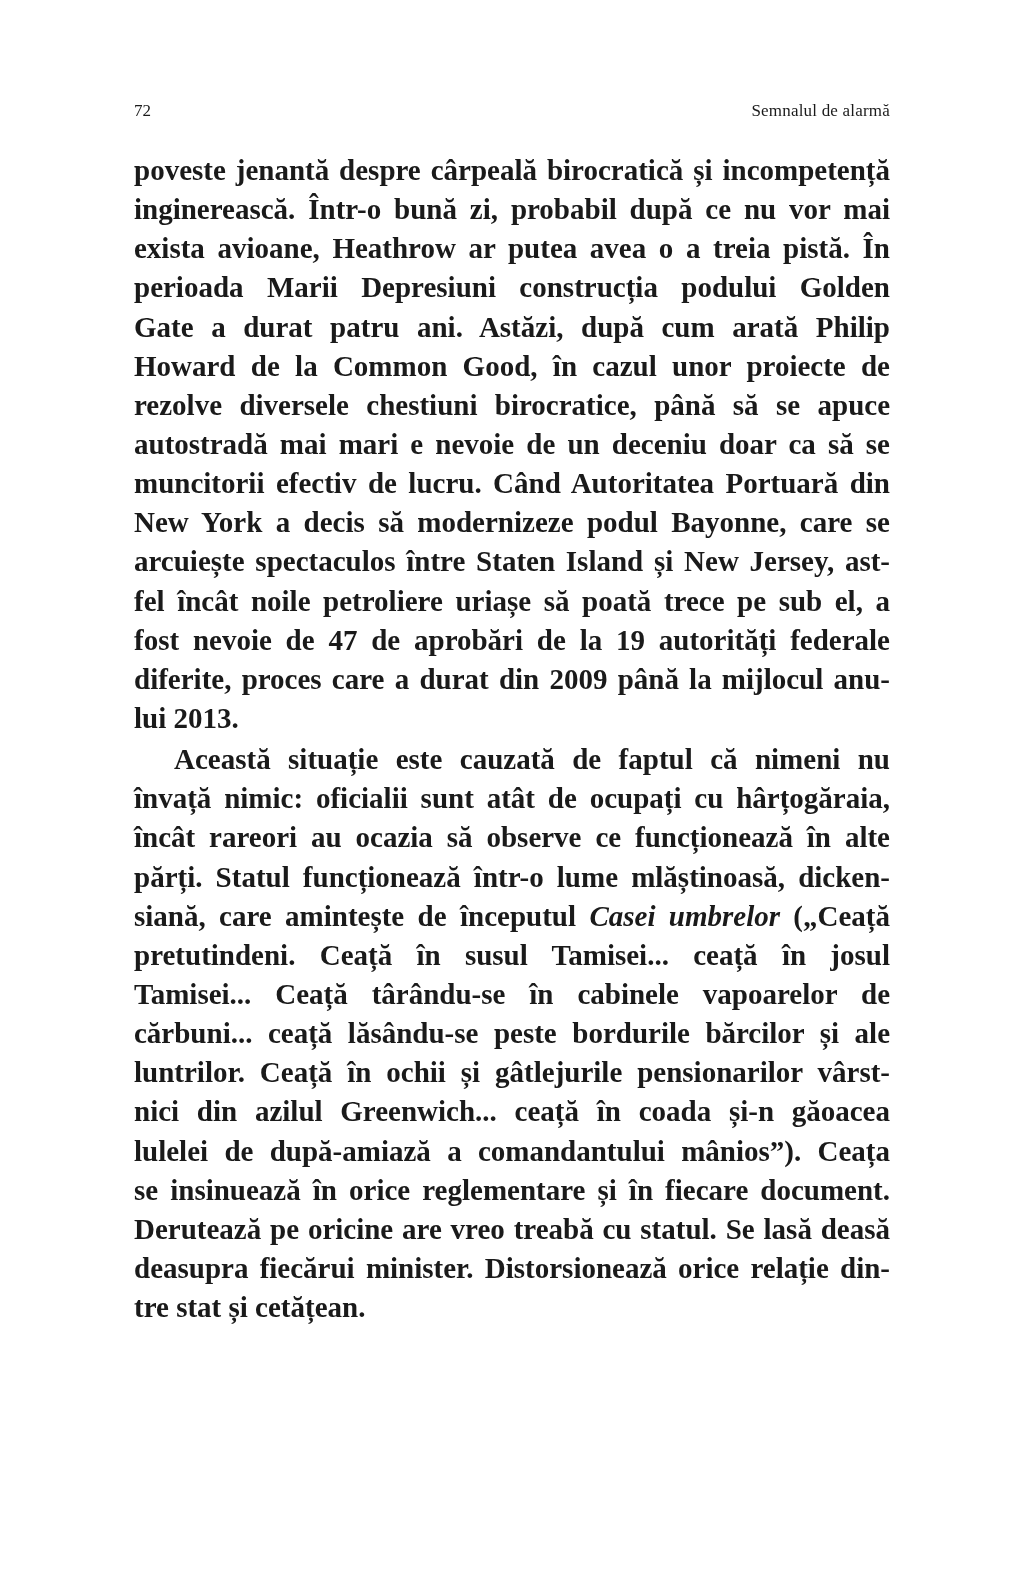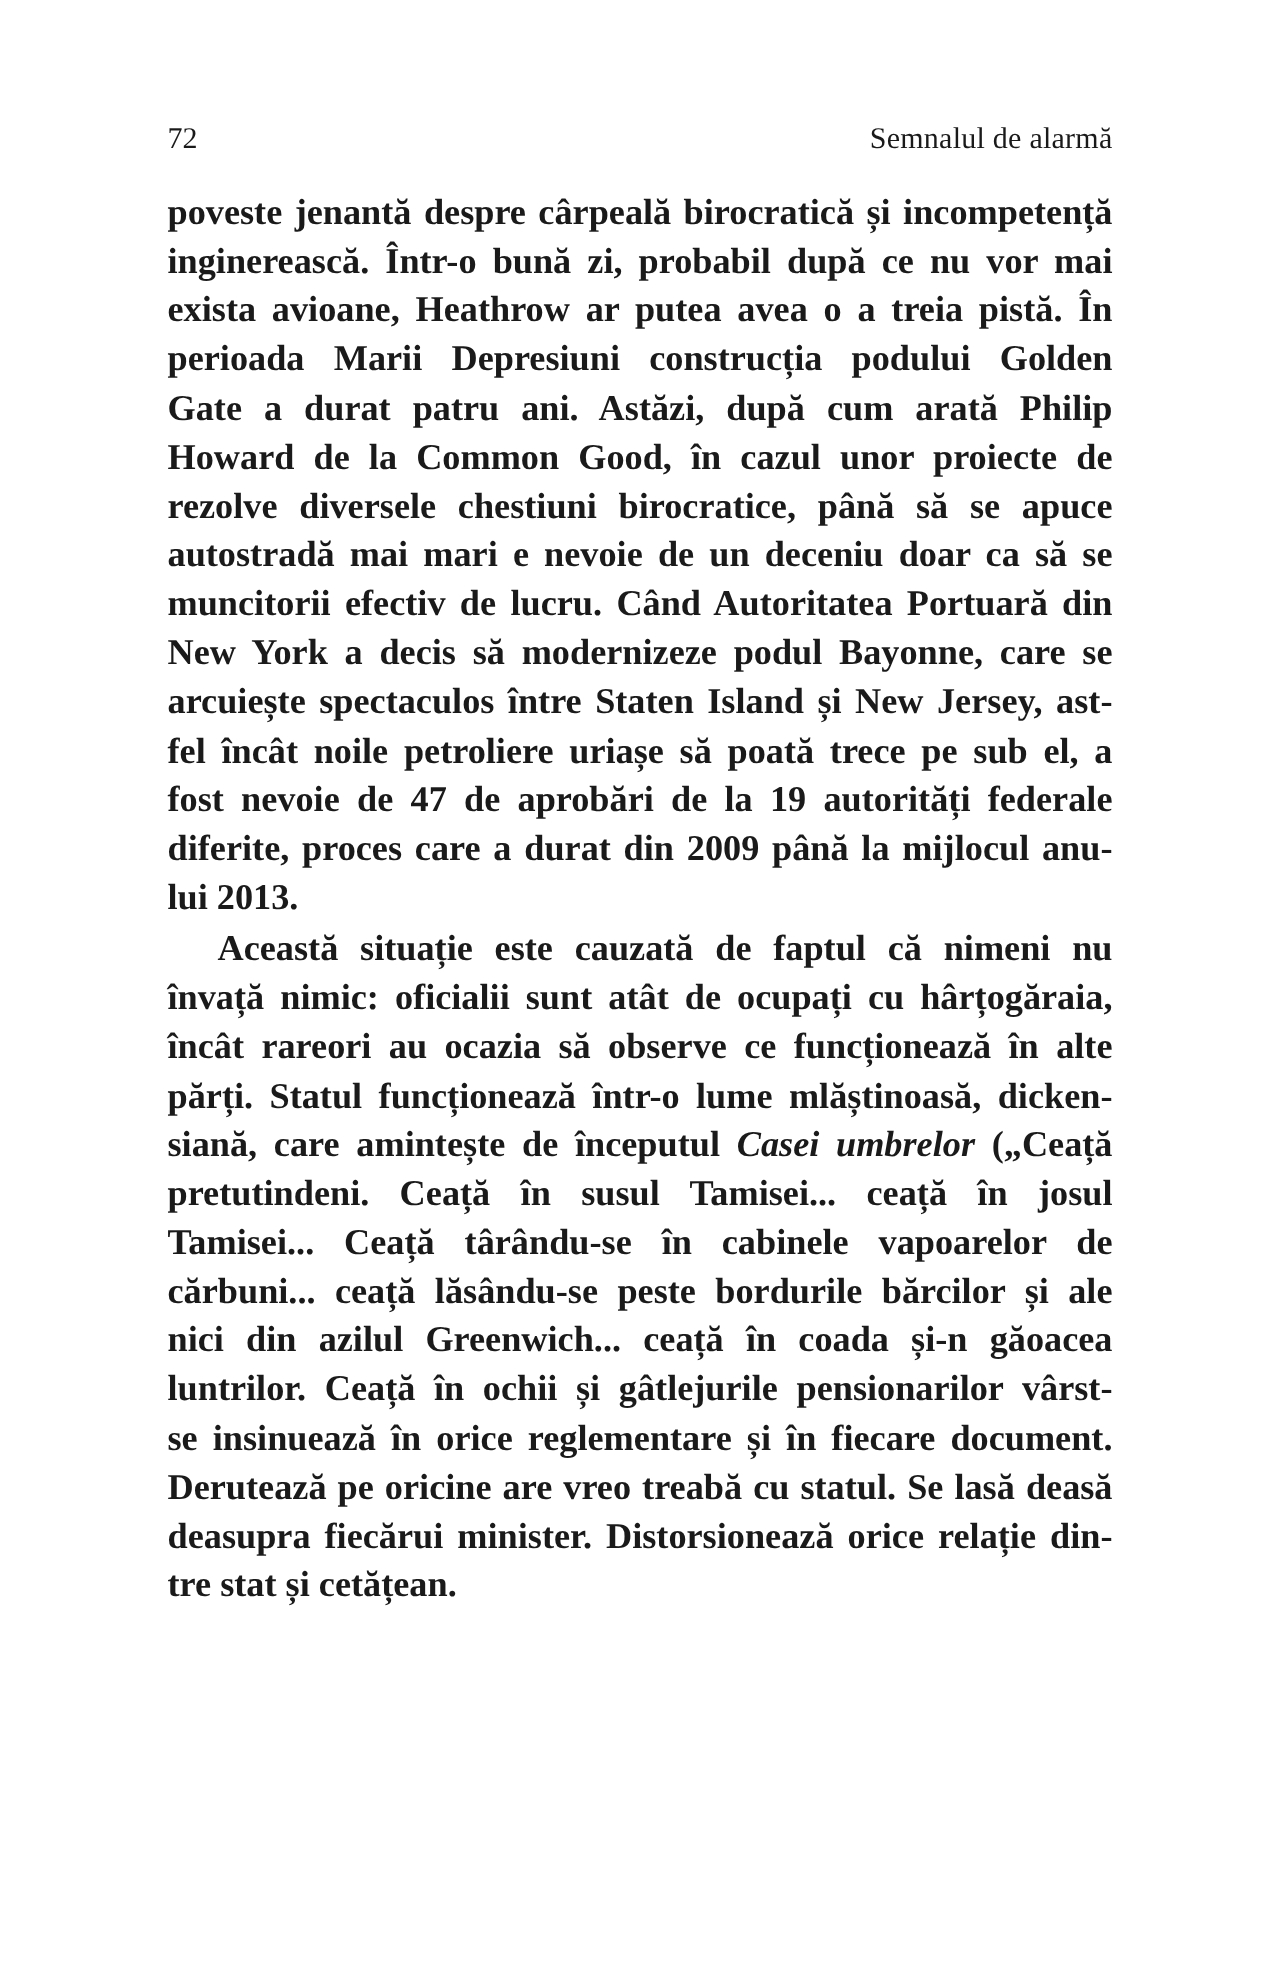--- a/index.html
+++ b/index.html
@@ -20,21 +20,21 @@
       left: 134px;
       top: 0;
       width: 756px;
     }
     .running-head {
       position: absolute;
       top: 96px;
       left: 0;
       width: 756px;
       height: 30px;
-      font-size: 24px;
+      font-size: 17px;
       line-height: 30px;
     }
     .page-number {
       position: absolute;
       left: 0;
       top: 0;
     }
     .running-title {
       position: absolute;
       left: 0;
@@ -103,21 +103,22 @@
 
     <div class="para">
       <span class="line indent">Această situație este cauzată de faptul că nimeni nu</span>
       <span class="line">învață nimic: oficialii sunt atât de ocupați cu hârțogăraia,</span>
       <span class="line">încât rareori au ocazia să observe ce funcționează în alte</span>
       <span class="line">părți. Statul funcționează într-o lume mlăștinoasă, dicken-</span>
       <span class="line"><span>siană, care amintește de începutul </span><em>Casei umbrelor</em><span> („Ceață</span></span>
       <span class="line">pretutindeni. Ceață în susul Tamisei... ceață în josul</span>
       <span class="line">Tamisei... Ceață târându-se în cabinele vapoarelor de</span>
       <span class="line">cărbuni... ceață lăsându-se peste bordurile bărcilor și ale</span>
+      <span class="line">luntrilor. Ceață în ochii și gâtlejurile pensionarilor vârst-</span>
       <span class="line">nici din azilul Greenwich... ceață în coada și-n găoacea</span>
-      <span class="line">luntrilor. Ceață în ochii și gâtlejurile pensionarilor vârst-</span>
+      <span class="line">lulelei de după-amiază a comandantului mânios”). Ceața</span>
       <span class="line">se insinuează în orice reglementare și în fiecare document.</span>
       <span class="line">Derutează pe oricine are vreo treabă cu statul. Se lasă deasă</span>
       <span class="line">deasupra fiecărui minister. Distorsionează orice relație din-</span>
       <span class="line last">tre stat și cetățean.</span>
     </div>
   </div>
 </div>
 
 </body></html>

